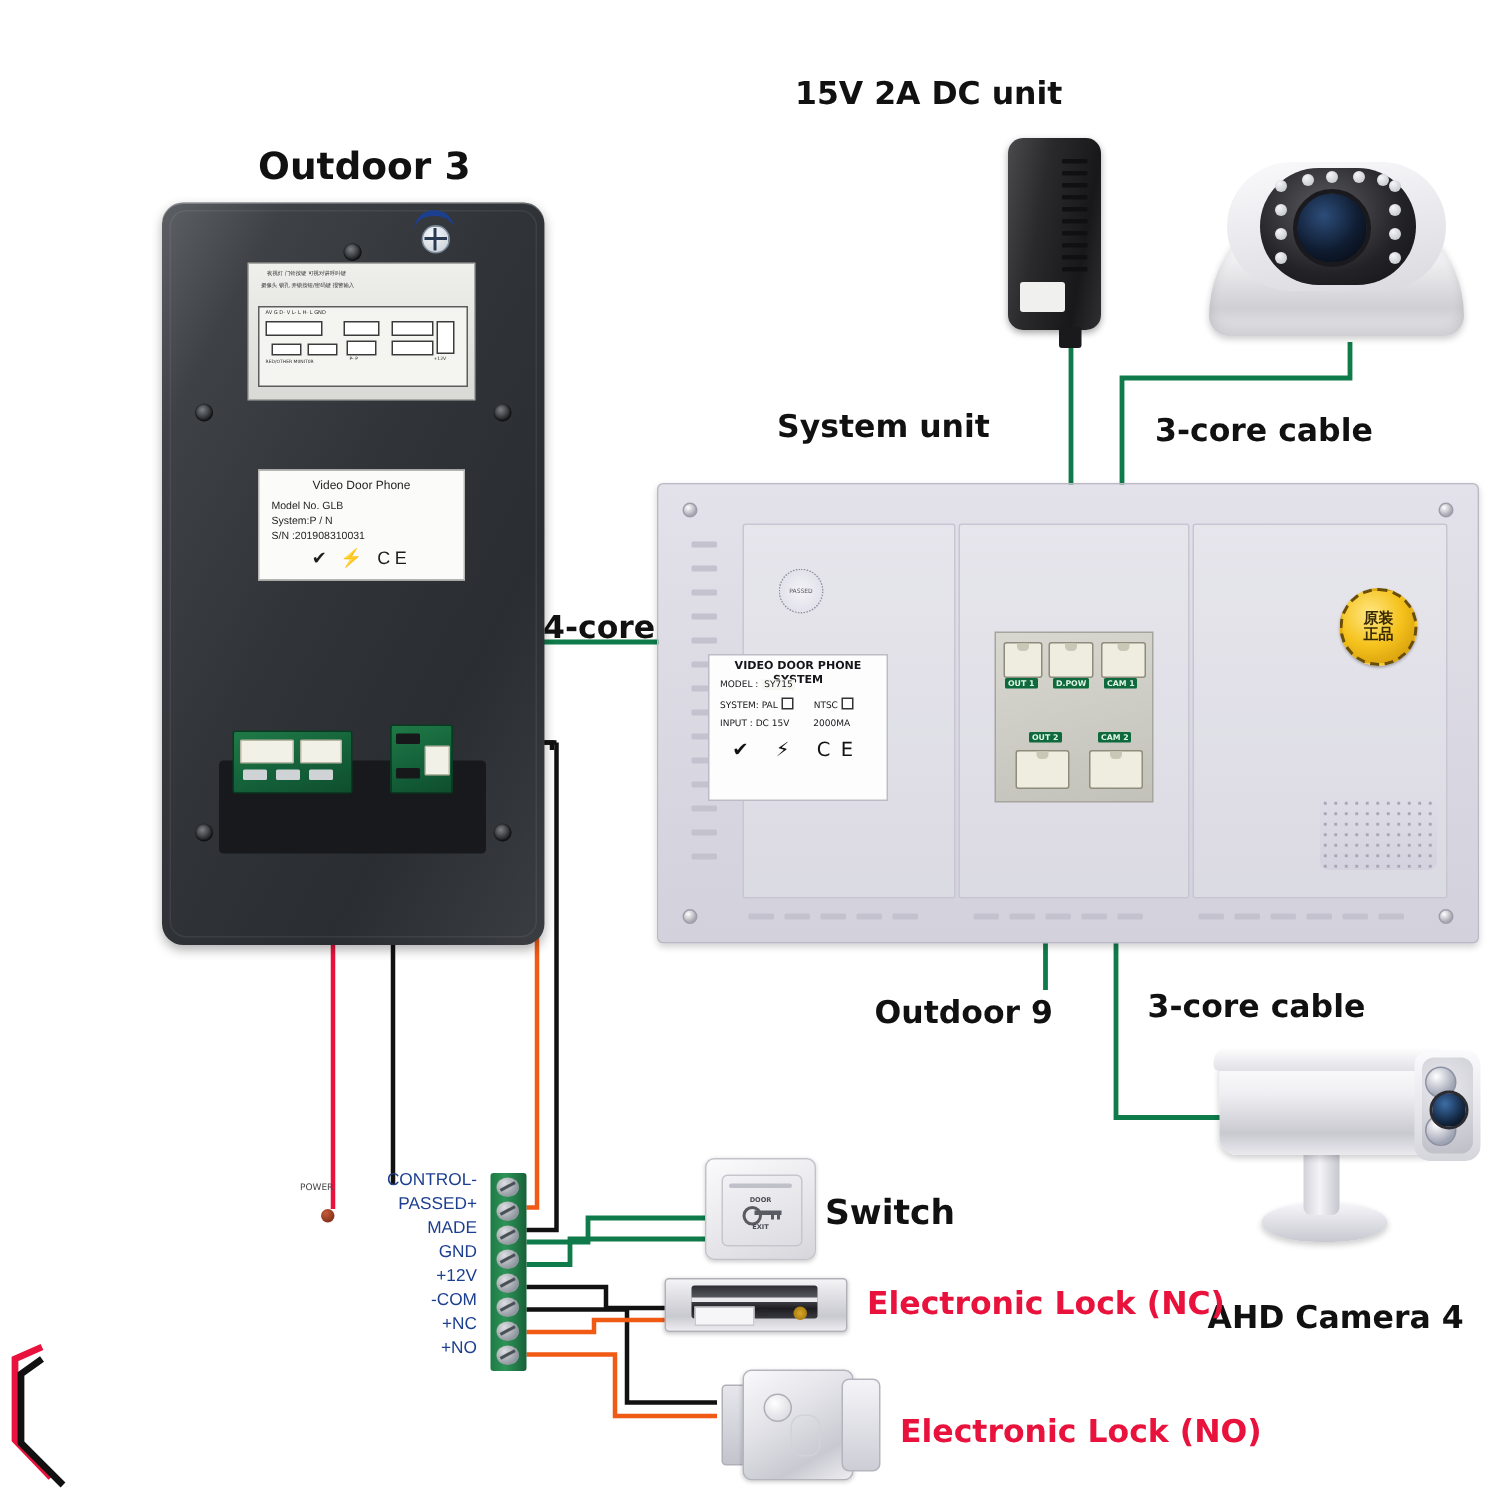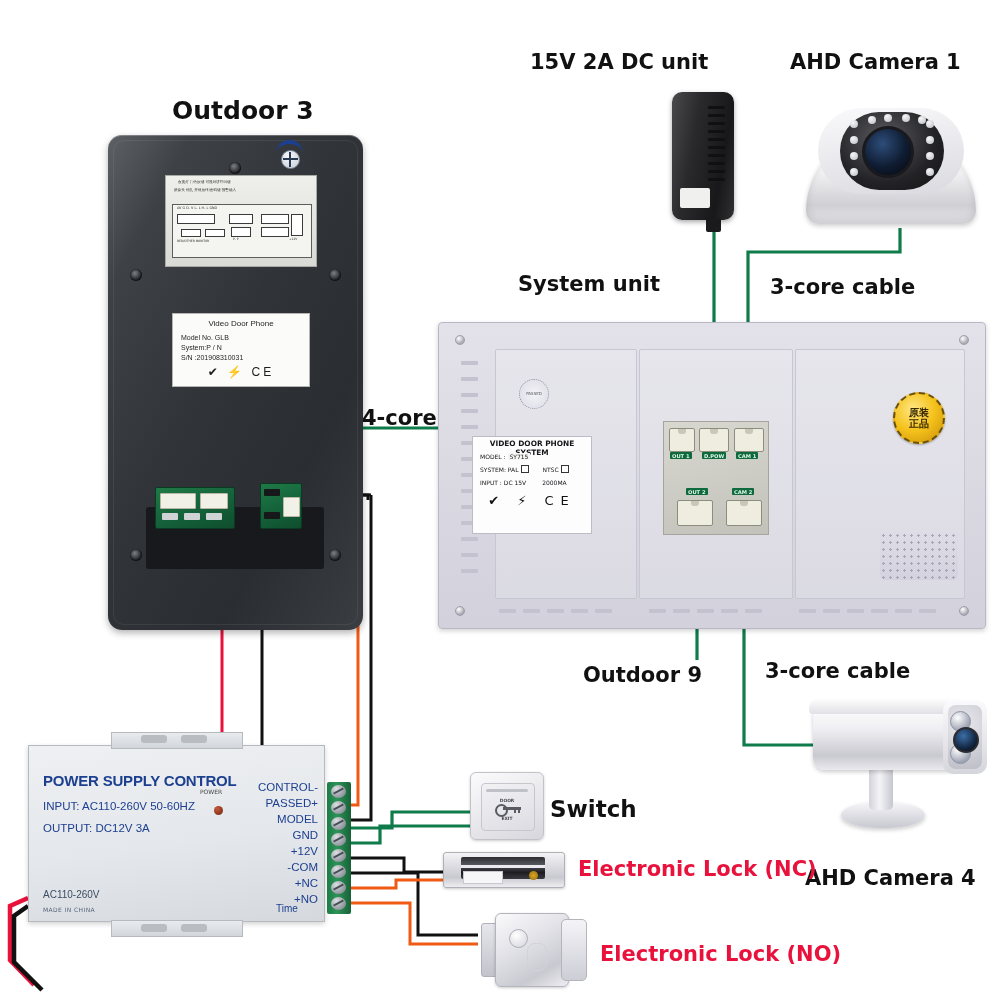--- a/index.html
+++ b/index.html
@@ -305,21 +305,20 @@
 
     <path d="M351 888 L396 888 L396 880 L446 880" stroke="#f05a14" stroke-width="3" fill="none"></path>
     <path d="M351 903 L410 903 L410 944 L478 944" stroke="#f05a14" stroke-width="3" fill="none"></path>
 
     <path d="M28 898 L10 906 L10 960 L34 985" stroke="#e8123c" stroke-width="4.5" fill="none"></path>
     <path d="M28 906 L14 916 L14 962 L42 990" stroke="#111" stroke-width="4.5" fill="none"></path>
   </svg>
 
   <div class="lbl" style="left:172px;top:96px;font-size:25px;">Outdoor  3</div>
   <div class="lbl" style="left:530px;top:50px;font-size:21px;">15V 2A DC  unit</div>
-  <div class="lbl" style="left:790px;top:50px;font-size:21px;">AHD Camera 1</div>
   <div class="lbl" style="left:518px;top:272px;font-size:21px;">System unit</div>
   <div class="lbl" style="left:770px;top:275px;font-size:21px;">3-core cable</div>
   <div class="lbl" style="left:362px;top:406px;font-size:21px;">4-core cable</div>
   <div class="lbl" style="left:583px;top:663px;font-size:21px;">Outdoor 9</div>
   <div class="lbl" style="left:765px;top:659px;font-size:21px;">3-core cable</div>
   <div class="lbl" style="left:805px;top:866px;font-size:21px;">AHD Camera 4</div>
   <div class="lbl" style="left:550px;top:796px;font-size:23px;">Switch</div>
   <div class="lbl red" style="left:600px;top:942px;font-size:21px;">Electronic Lock (NO)</div>
   <div class="lbl red" style="left:578px;top:857px;font-size:21px;">Electronic Lock (NC)</div>
 
@@ -509,53 +508,38 @@
     <div class="tube"></div>
     <div class="sun"></div>
     <div class="face"></div>
     <div class="facein">
       <div class="bled" style="position:absolute;left:2px;top:6px;"></div>
       <div class="bled" style="position:absolute;left:2px;top:38px;"></div>
       <div class="blens" style="position:absolute;left:5px;top:22px;"></div>
     </div>
   </div>
 
-  <div class="psu">
-    <div class="wing" style="left:82px;top:-14px;width:130px;height:15px;"></div>
-    <div class="wing" style="left:82px;top:174px;width:130px;height:15px;"></div>
-    <div class="slotline" style="left:112px;top:-11px;width:26px;height:8px;"></div>
-    <div class="slotline" style="left:152px;top:-11px;width:26px;height:8px;"></div>
-    <div class="slotline" style="left:112px;top:178px;width:26px;height:8px;"></div>
-    <div class="slotline" style="left:152px;top:178px;width:26px;height:8px;"></div>
-
-    <div class="psu-title">POWER SUPPLY CONTROL</div>
-    <div class="psu-in">INPUT: AC110-260V 50-60HZ</div>
-    <div class="psu-out">OUTPUT: DC12V  3A</div>
-    <div class="psu-ac">AC110-260V</div>
-    <div class="psu-made">MADE IN CHINA</div>
-    <div class="psu-time">Time</div>
-  </div>
   <div class="pot-arc"></div>
   <div class="pot"></div>
   <div class="power-txt">POWER</div>
   <div class="power-led"></div>
 
   <div class="term-strip">
     <div class="term-screw" style="top:3px;"></div>
     <div class="term-screw" style="top:19px;"></div>
     <div class="term-screw" style="top:35px;"></div>
     <div class="term-screw" style="top:51px;"></div>
     <div class="term-screw" style="top:67px;"></div>
     <div class="term-screw" style="top:83px;"></div>
     <div class="term-screw" style="top:99px;"></div>
     <div class="term-screw" style="top:115px;"></div>
   </div>
   <div class="term-lbl" style="left:196px;top:781px;width:122px;">CONTROL-</div>
   <div class="term-lbl" style="left:196px;top:797px;width:122px;">PASSED+</div>
-  <div class="term-lbl" style="left:196px;top:813px;width:122px;">MODEL</div>
+  <div class="term-lbl" style="left:196px;top:813px;width:122px;">MADE</div>
   <div class="term-lbl" style="left:196px;top:829px;width:122px;">GND</div>
   <div class="term-lbl" style="left:196px;top:845px;width:122px;">+12V</div>
   <div class="term-lbl" style="left:196px;top:861px;width:122px;">-COM</div>
   <div class="term-lbl" style="left:196px;top:877px;width:122px;">+NC</div>
   <div class="term-lbl" style="left:196px;top:893px;width:122px;">+NO</div>
 
   <div class="switchbox">
     <div class="plate"></div>
     <div class="bar"></div>
     <div class="ktxt" style="top:25px;">DOOR</div>

